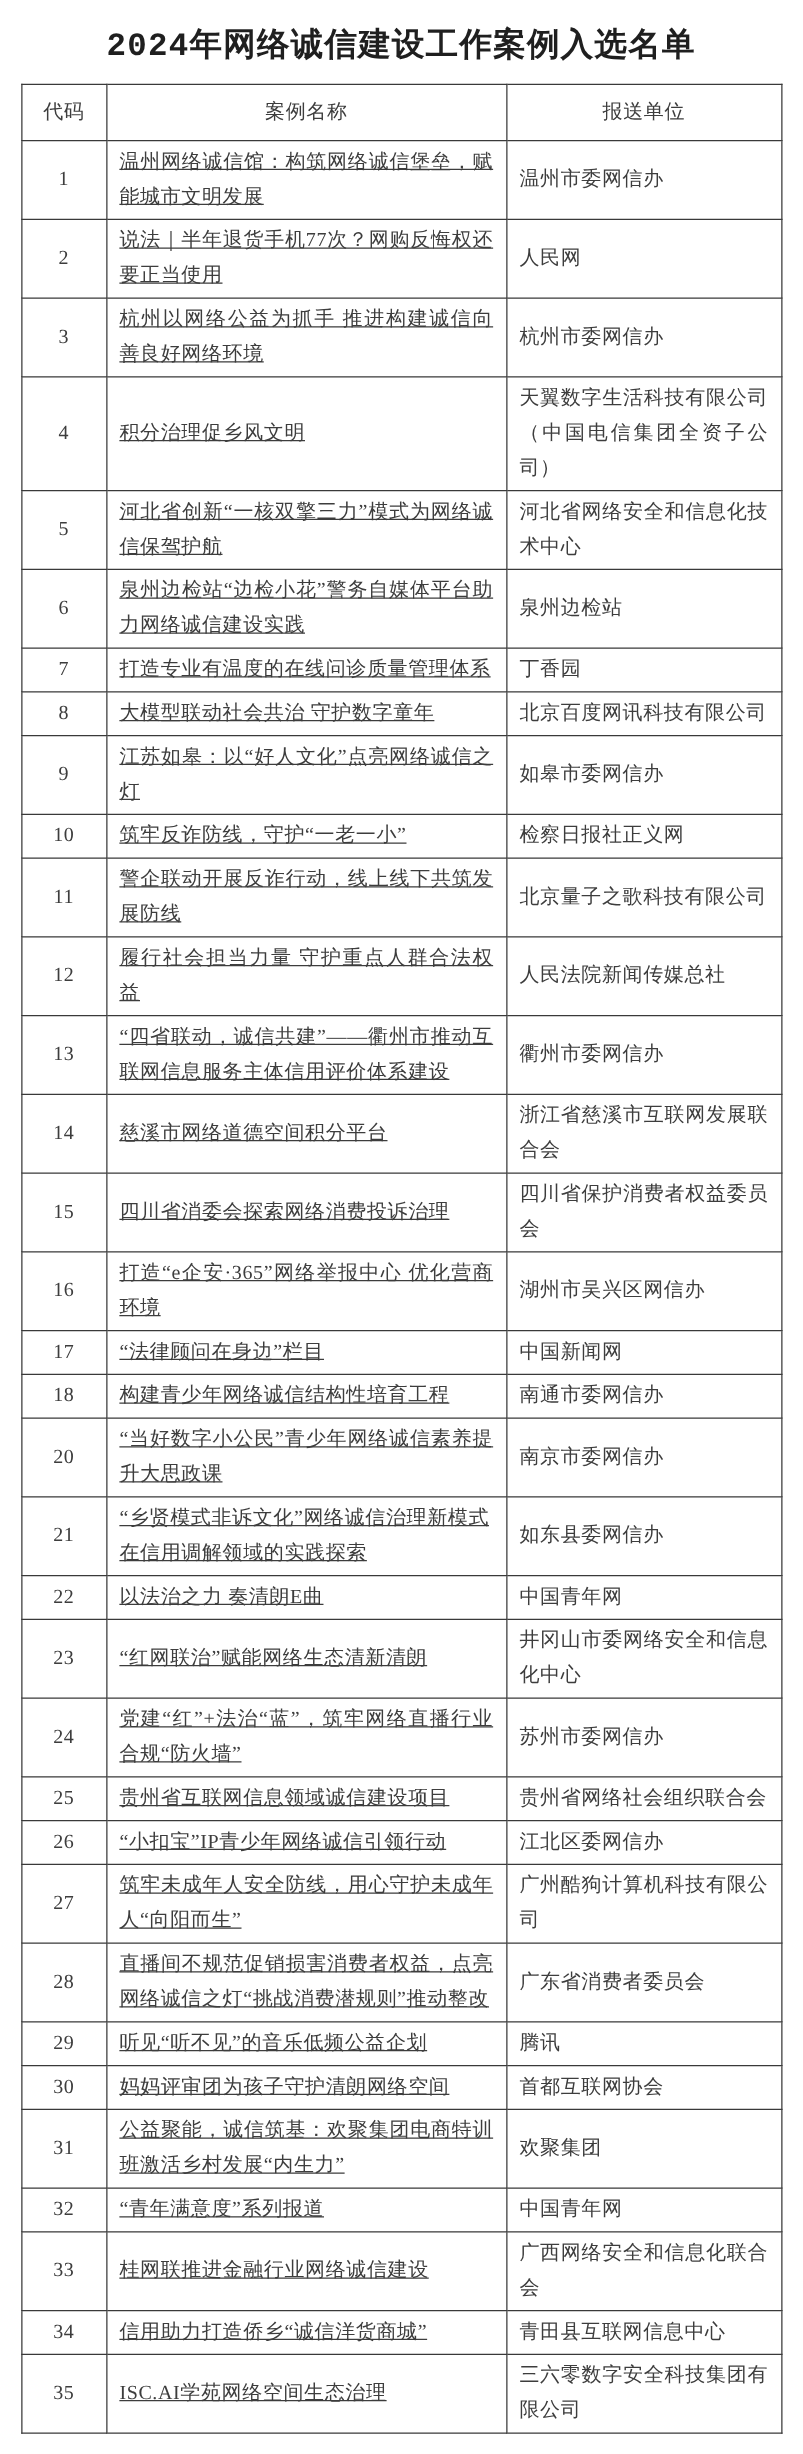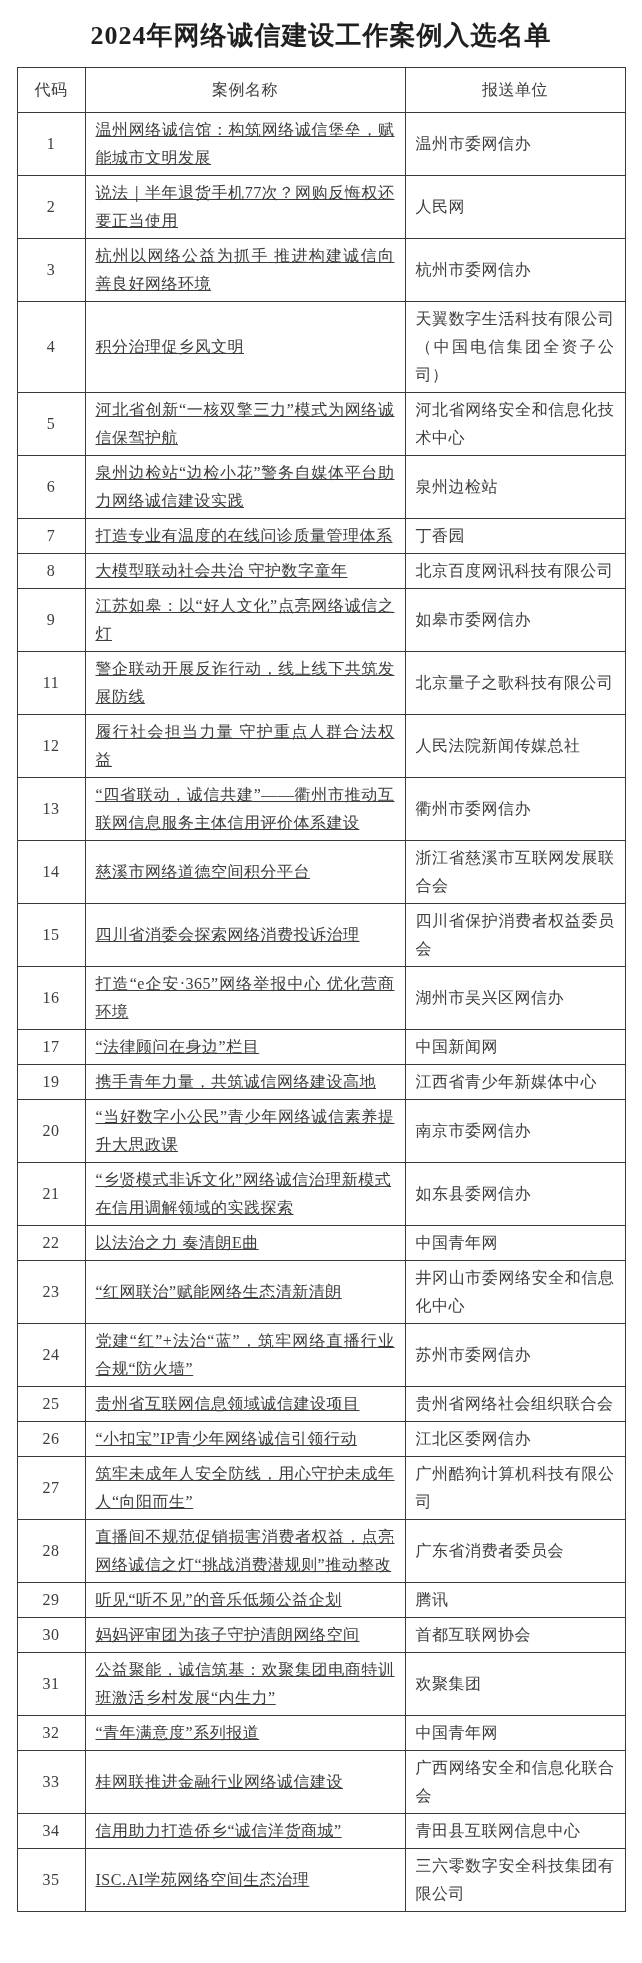--- a/index.html
+++ b/index.html
@@ -13,21 +13,21 @@
     color: #3d3d3d;
   }
   .page {
     width: 642px;
     background: #ffffff;
     padding-top: 12px;
     padding-bottom: 10px;
     box-sizing: border-box;
   }
   .doc-title {
-    font-family: Liberation Serif, serif;
+    font-family: Liberation Mono, monospace;
     font-weight: 600;
     font-size: 26px;
     color: #1f1f1f;
     text-align: center;
     margin: 6px 0 14px 0;
     letter-spacing: 1px;
   }
   table.cases {
     border-collapse: collapse;
     table-layout: fixed;
@@ -132,20 +132,25 @@
     <td class="name">大模型联动社会共治 守护数字童年</td>
     <td class="unit">北京百度网讯科技有限公司</td>
   </tr>
 
   <tr>
     <td class="code">9</td>
     <td class="name">江苏如皋：以“好人文化”点亮网络诚信之灯</td>
     <td class="unit">如皋市委网信办</td>
   </tr>
 
+  <tr>
+    <td class="code">10</td>
+    <td class="name">筑牢反诈防线，守护“一老一小”</td>
+    <td class="unit">检察日报社正义网</td>
+  </tr>
 
   <tr>
     <td class="code">11</td>
     <td class="name">警企联动开展反诈行动，线上线下共筑发展防线</td>
     <td class="unit">北京量子之歌科技有限公司</td>
   </tr>
 
   <tr>
     <td class="code">12</td>
     <td class="name">履行社会担当力量 守护重点人群合法权益</td>
@@ -175,26 +180,26 @@
     <td class="name">打造“e企安·365”网络举报中心 优化营商环境</td>
     <td class="unit">湖州市吴兴区网信办</td>
   </tr>
 
   <tr>
     <td class="code">17</td>
     <td class="name">“法律顾问在身边”栏目</td>
     <td class="unit">中国新闻网</td>
   </tr>
 
-
-  <tr>
-    <td class="code">19</td>
-    <td class="name">携手青年力量，共筑诚信网络建设高地</td>
-    <td class="unit">江西省青少年新媒体中心</td>
-  </tr>
+  <tr>
+    <td class="code">18</td>
+    <td class="name">构建青少年网络诚信结构性培育工程</td>
+    <td class="unit">南通市委网信办</td>
+  </tr>
+
 
   <tr>
     <td class="code">20</td>
     <td class="name">“当好数字小公民”青少年网络诚信素养提升大思政课</td>
     <td class="unit">南京市委网信办</td>
   </tr>
 
   <tr>
     <td class="code">21</td>
     <td class="name">“乡贤模式非诉文化”网络诚信治理新模式

